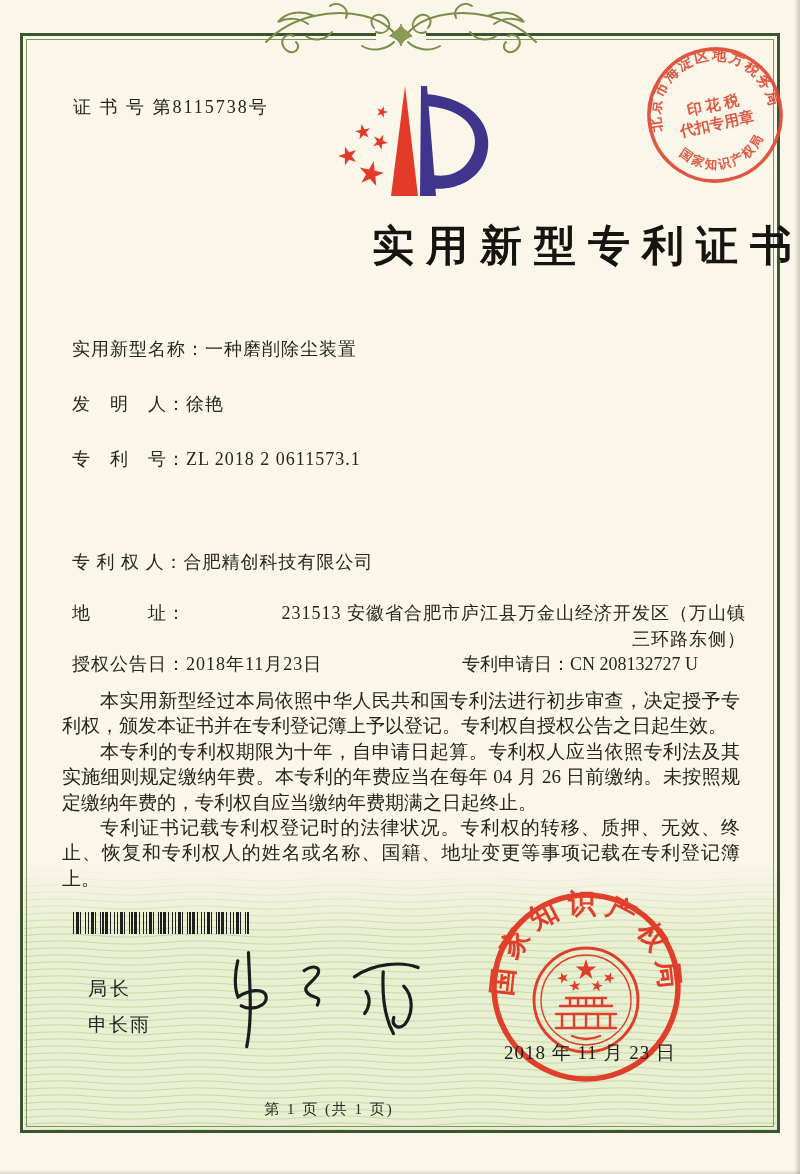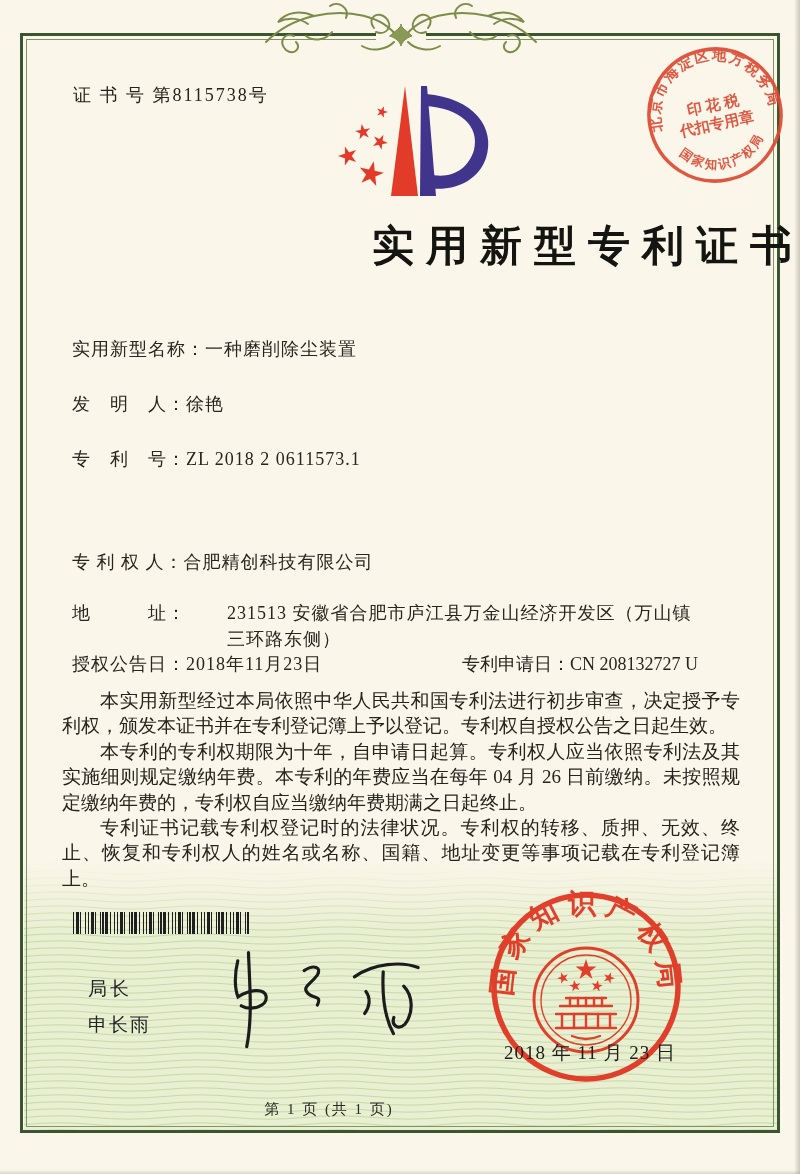--- a/index.html
+++ b/index.html
@@ -16,33 +16,33 @@
     background:linear-gradient(180deg,#faf6ea 0%,rgba(250,246,234,0) 100%);z-index:0;}
 
   
   .border-outer{position:absolute;left:20px;top:33px;width:754px;height:1094px;
     border:3px solid #3c5531;z-index:1;}
   .border-inner{position:absolute;left:3px;top:3px;right:3px;bottom:3px;
     border:1px solid #7e9464;}
 
   .ornament{position:absolute;left:258px;top:2px;z-index:2;}
 
-  .cert-no{position:absolute;left:73px;top:83px;font-size:18px;color:#24231d;
+  .cert-no{position:absolute;left:73px;top:95px;font-size:18px;color:#24231d;
     letter-spacing:2px;z-index:3;}
   .logo{position:absolute;left:328px;top:82px;z-index:3;}
   .tax-stamp{position:absolute;left:636px;top:36px;z-index:3;opacity:.92;}
 
   .title{position:absolute;left:4px;top:218px;width:800px;text-align:right;
     font-size:42px;font-weight:bold;color:#141410;letter-spacing:12px;text-indent:12px;z-index:3;}
 
   .row{position:absolute;left:72px;font-size:18px;color:#26251e;z-index:3;
-    display:flex;line-height:26px;}
+    display:flex;line-height:26px;text-align:right;}
   .row .lbl{white-space:pre;letter-spacing:1px;}
   .row .val{letter-spacing:1px;}
-  .addr-val{width:560px;letter-spacing:1px;margin-left:41px;}
+  .addr-val{width:560px;letter-spacing:1px;}
   .pair2{position:absolute;left:462px;top:651px;font-size:18px;color:#26251e;
     display:flex;line-height:26px;z-index:3;}
 
   .body-text{position:absolute;left:62px;top:688px;width:678px;font-size:19px;
     color:#25241d;line-height:25.4px;text-align:justify;z-index:3;}
   .body-text p{margin:0;text-indent:2em;}
 
   .barcode{position:absolute;left:73px;top:912px;width:176px;height:22px;z-index:3;
     background:repeating-linear-gradient(90deg,
       #1f1f1f 0 1.5px, transparent 1.5px 3px,

